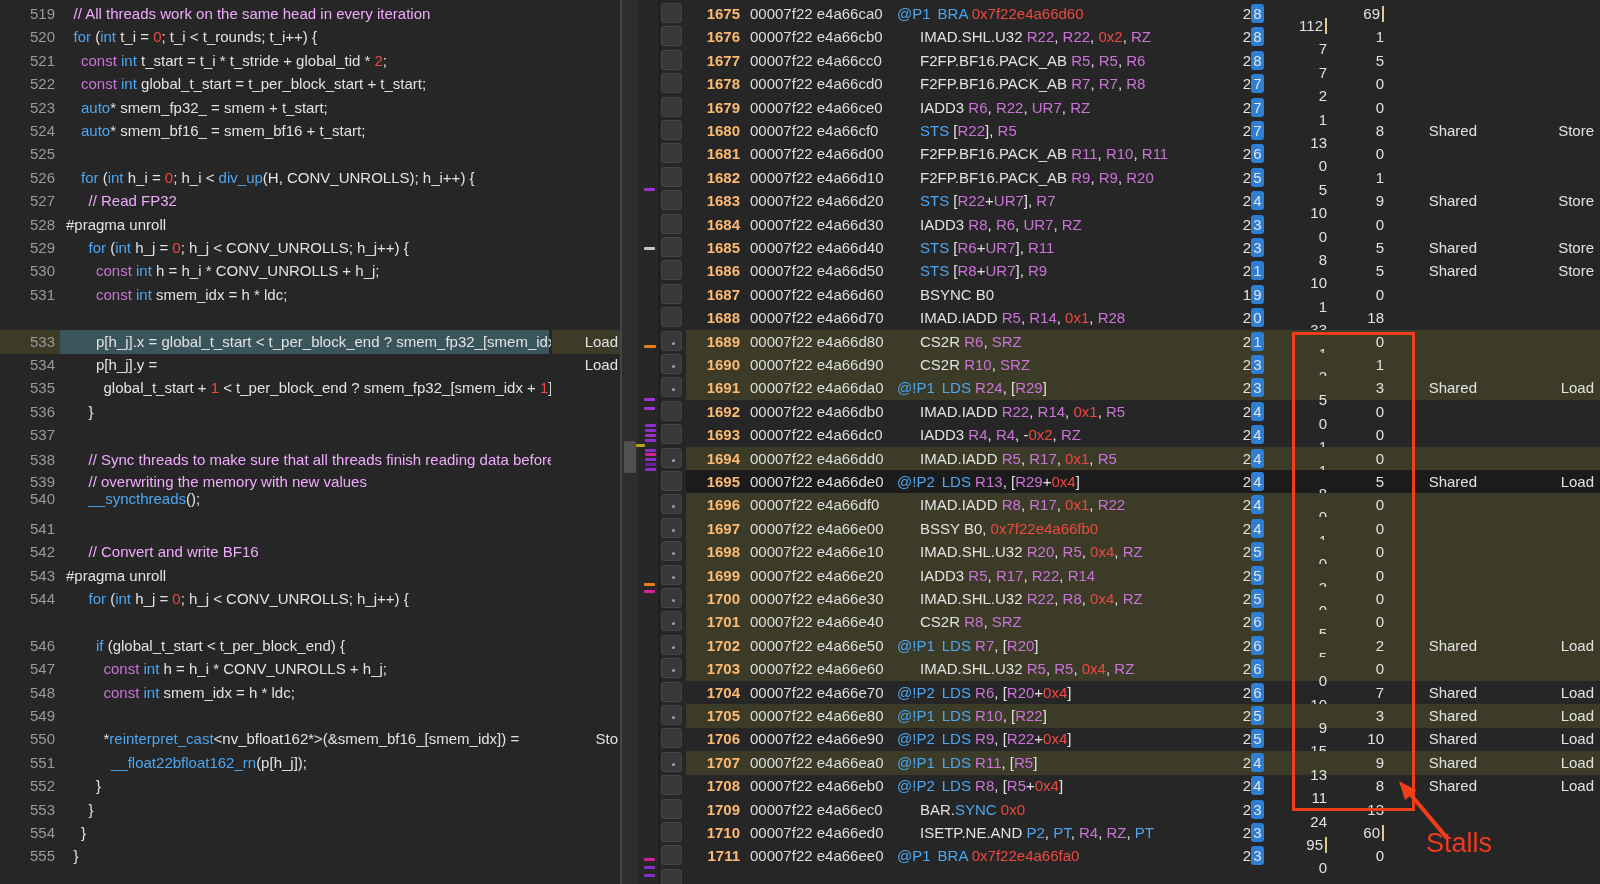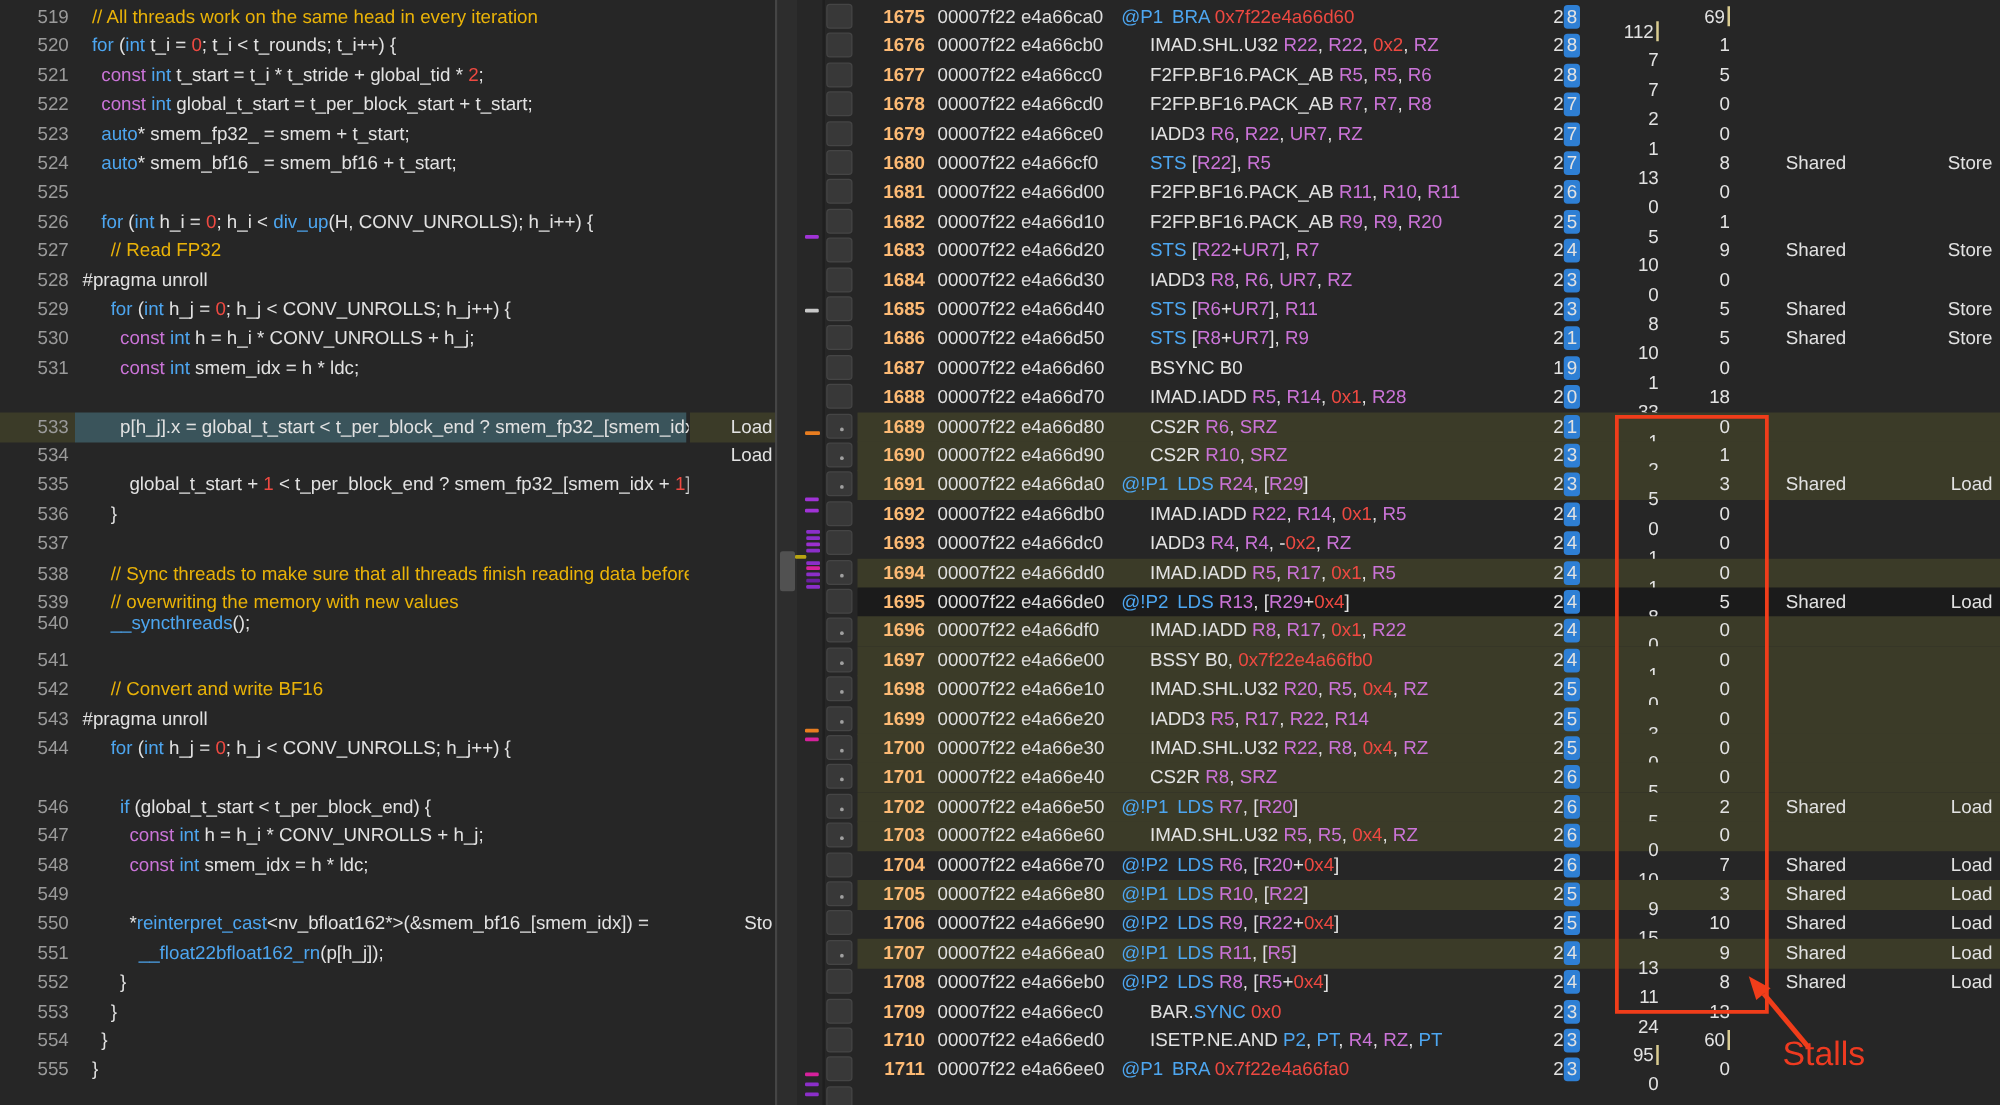--- a/index.html
+++ b/index.html
@@ -7,21 +7,21 @@
        font-family:"Liberation Sans",sans-serif;font-size:15px;color:#e2e2e2;}
   .row{position:absolute;left:0;width:100%;height:24px;line-height:23px;white-space:nowrap;}
   
   #source-panel{position:absolute;left:0;top:0;width:620px;height:884px;}
   .slnum{position:absolute;left:0;top:0;width:55px;text-align:right;color:#9a9a9a;}
   .scode{position:absolute;left:60px;top:0;width:491px;height:100%;overflow:hidden;}
   .smem{position:absolute;left:552px;top:0;width:66px;text-align:right;color:#e2e2e2;}
   .bgseg{position:absolute;top:0;height:100%;}
   
   .tk-w{color:#e2e2e2;} .tk-b{color:#4da6f0;} .tk-p{color:#cb74d8;}
-  .tk-r{color:#ee4941;} .tk-g{color:#eab308;}
+  .tk-r{color:#ee4941;} .tk-g{color:#f0abfc;}
   
   #splitter{position:absolute;left:620px;top:0;width:2px;height:884px;background:#454545;}
   #src-scrollbar{position:absolute;left:622px;top:0;width:16px;height:884px;background:#2d2d2d;}
   #src-thumb{position:absolute;left:2px;top:441px;width:12px;height:32px;background:#515151;border-radius:2px;}
   #heatstrip{position:absolute;left:638px;top:0;width:20px;height:884px;background:#272727;}
   .hmark{position:absolute;border-radius:1px;}
   
   #sass-panel{position:absolute;left:658px;top:0;width:942px;height:884px;border-left:2px solid #1f1f1f;}
   .arow-bg{position:absolute;left:26px;top:0;height:100%;right:0;}
   .gbox{position:absolute;left:1px;top:1px;width:21px;height:20px;background:#383838;border:1px solid #454545;border-radius:3px;box-sizing:border-box;}
@@ -103,20 +103,21 @@
       <div class="row" style="top: 329.6px;">
         <div class="bgseg" style="left: 0px; width: 60px; background: rgb(59, 59, 40);"></div>
         <div class="bgseg" style="left: 60px; width: 489px; background: rgb(58, 84, 91);"></div>
         <div class="bgseg" style="left: 552px; width: 68px; background: rgb(59, 59, 40);"></div>
         <span class="slnum">533</span>
         <div class="scode"><span style="padding-left: 36px; display: inline-block;"><span class="tk-w">p[h_j].x = global_t_start &lt; t_per_block_end ? smem_fp32_[smem_idx] : </span></span></div>
         <div class="smem">Load</div>
       </div>
       <div class="row" style="top: 353px;">
         <span class="slnum">534</span>
+        <div class="scode"><span style="padding-left: 36px; display: inline-block;"><span class="tk-w">p[h_j].y =</span></span></div>
         <div class="smem">Load</div>
       </div>
       <div class="row" style="top: 376.4px;">
         <span class="slnum">535</span>
         <div class="scode"><span style="padding-left: 43.5px; display: inline-block;"><span class="tk-w">global_t_start + </span><span class="tk-r">1</span><span class="tk-w"> &lt; t_per_block_end ? smem_fp32_[smem_idx + </span><span class="tk-r">1</span><span class="tk-w">] : </span></span></div>
       </div>
       <div class="row" style="top: 399.8px;">
         <span class="slnum">536</span>
         <div class="scode"><span style="padding-left: 28.5px; display: inline-block;"><span class="tk-w">}</span></span></div>
       </div>

